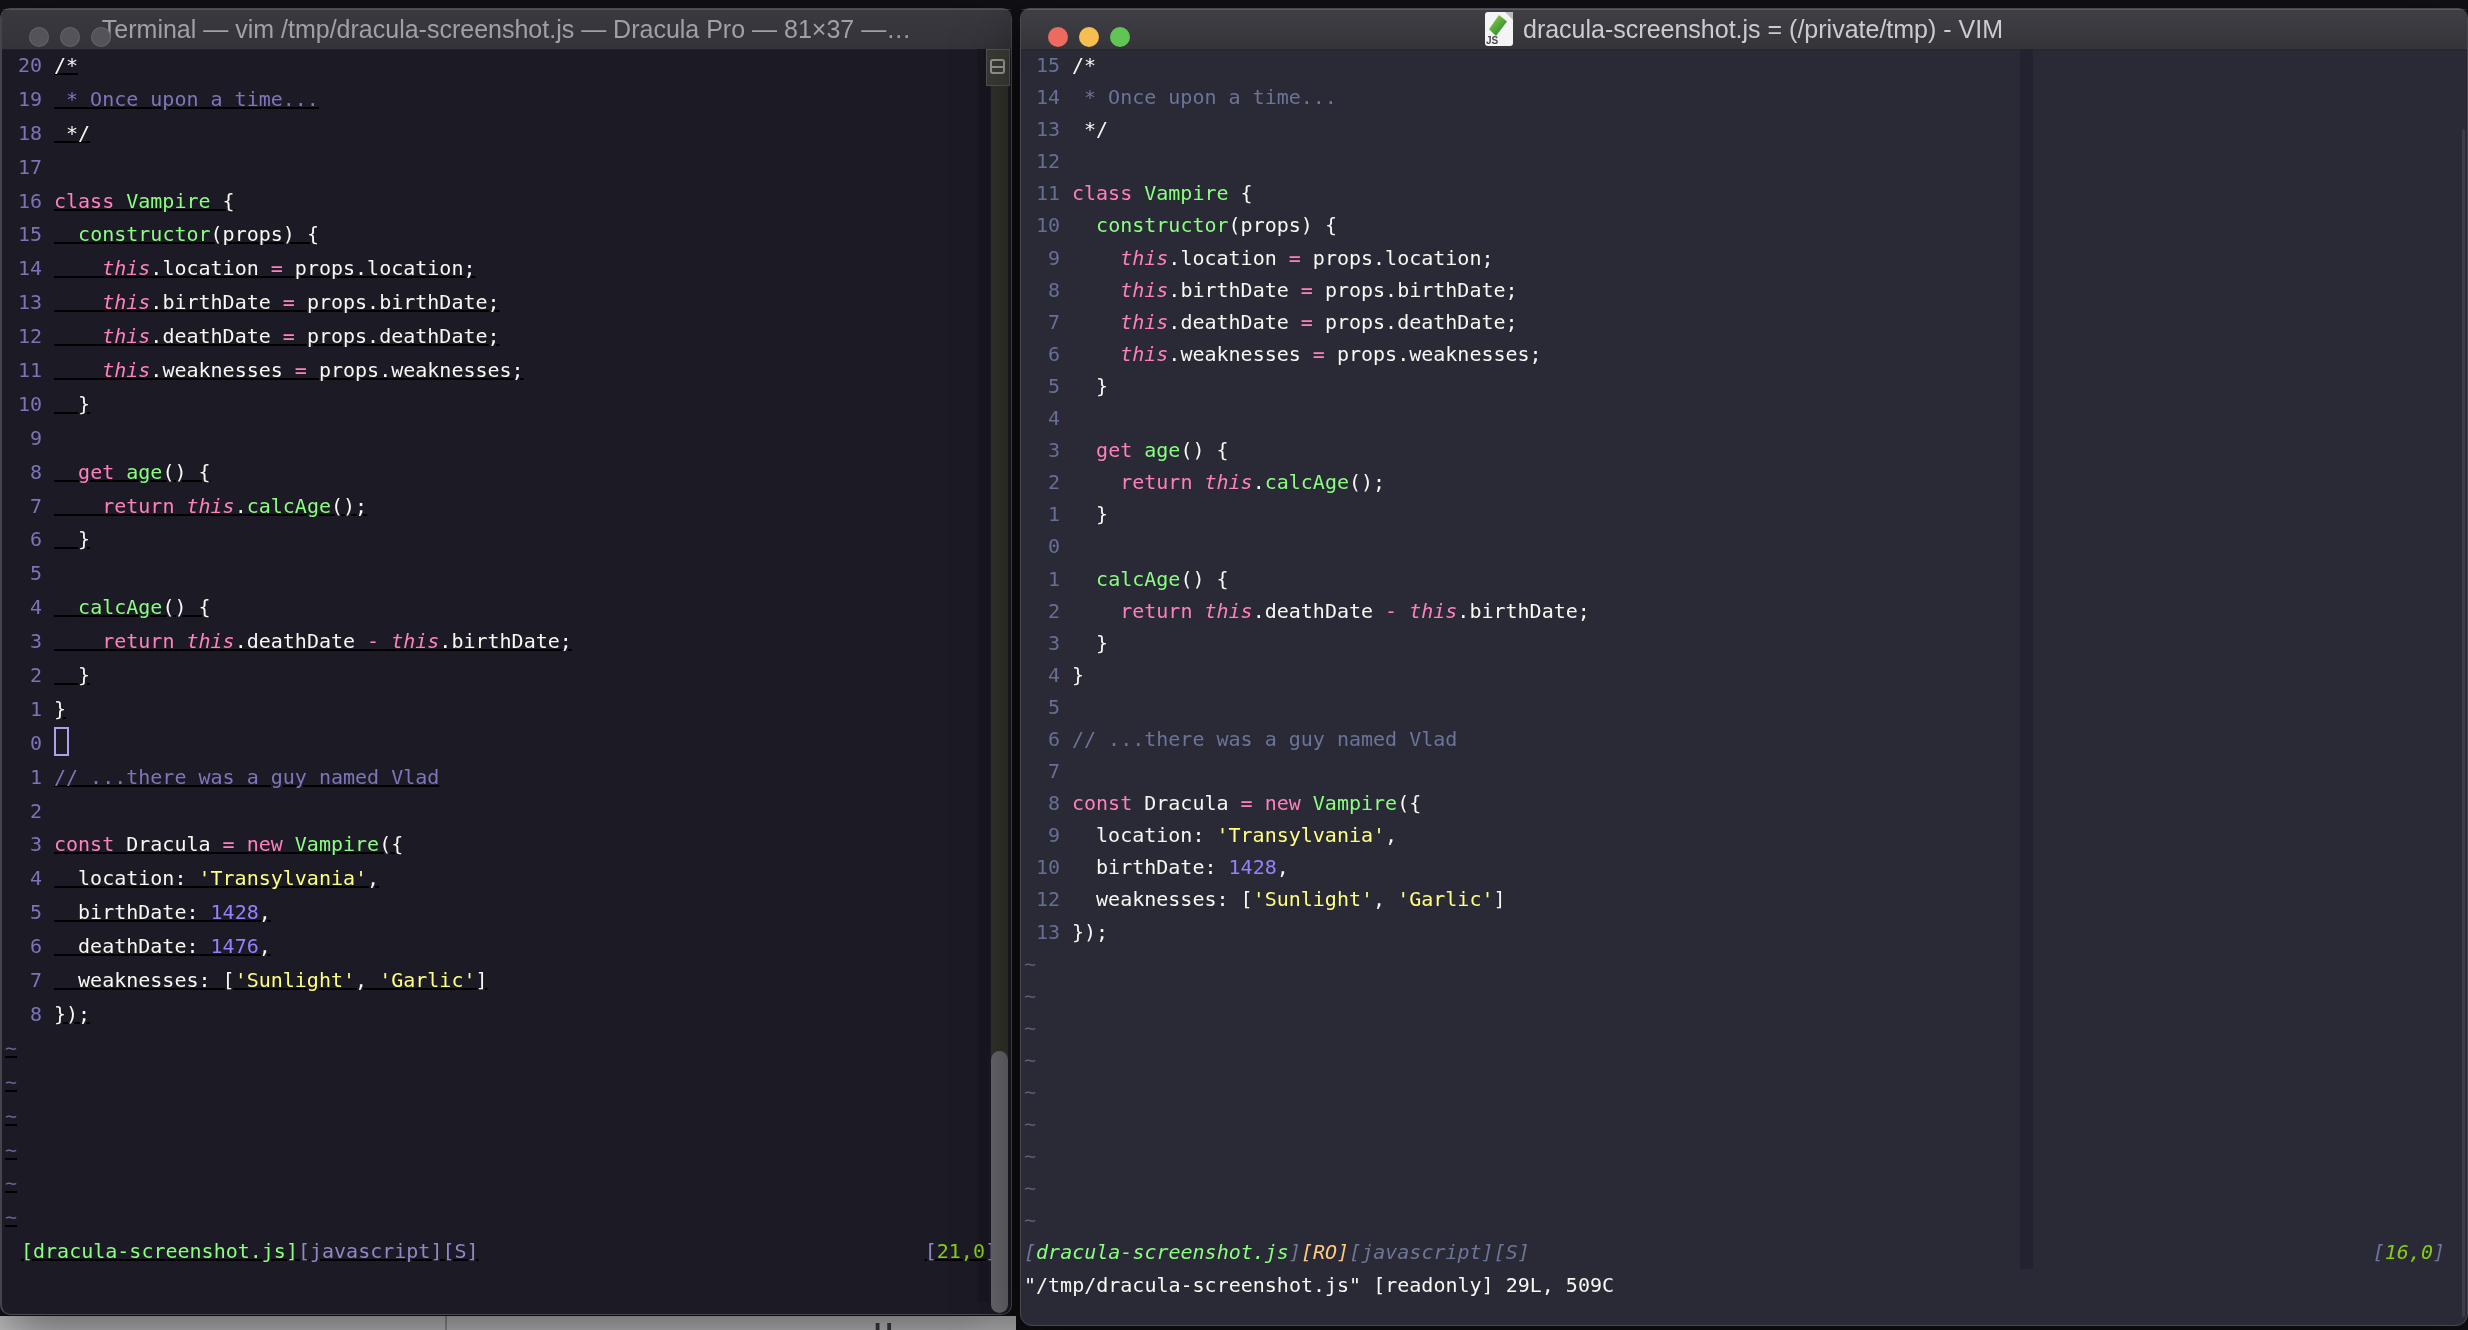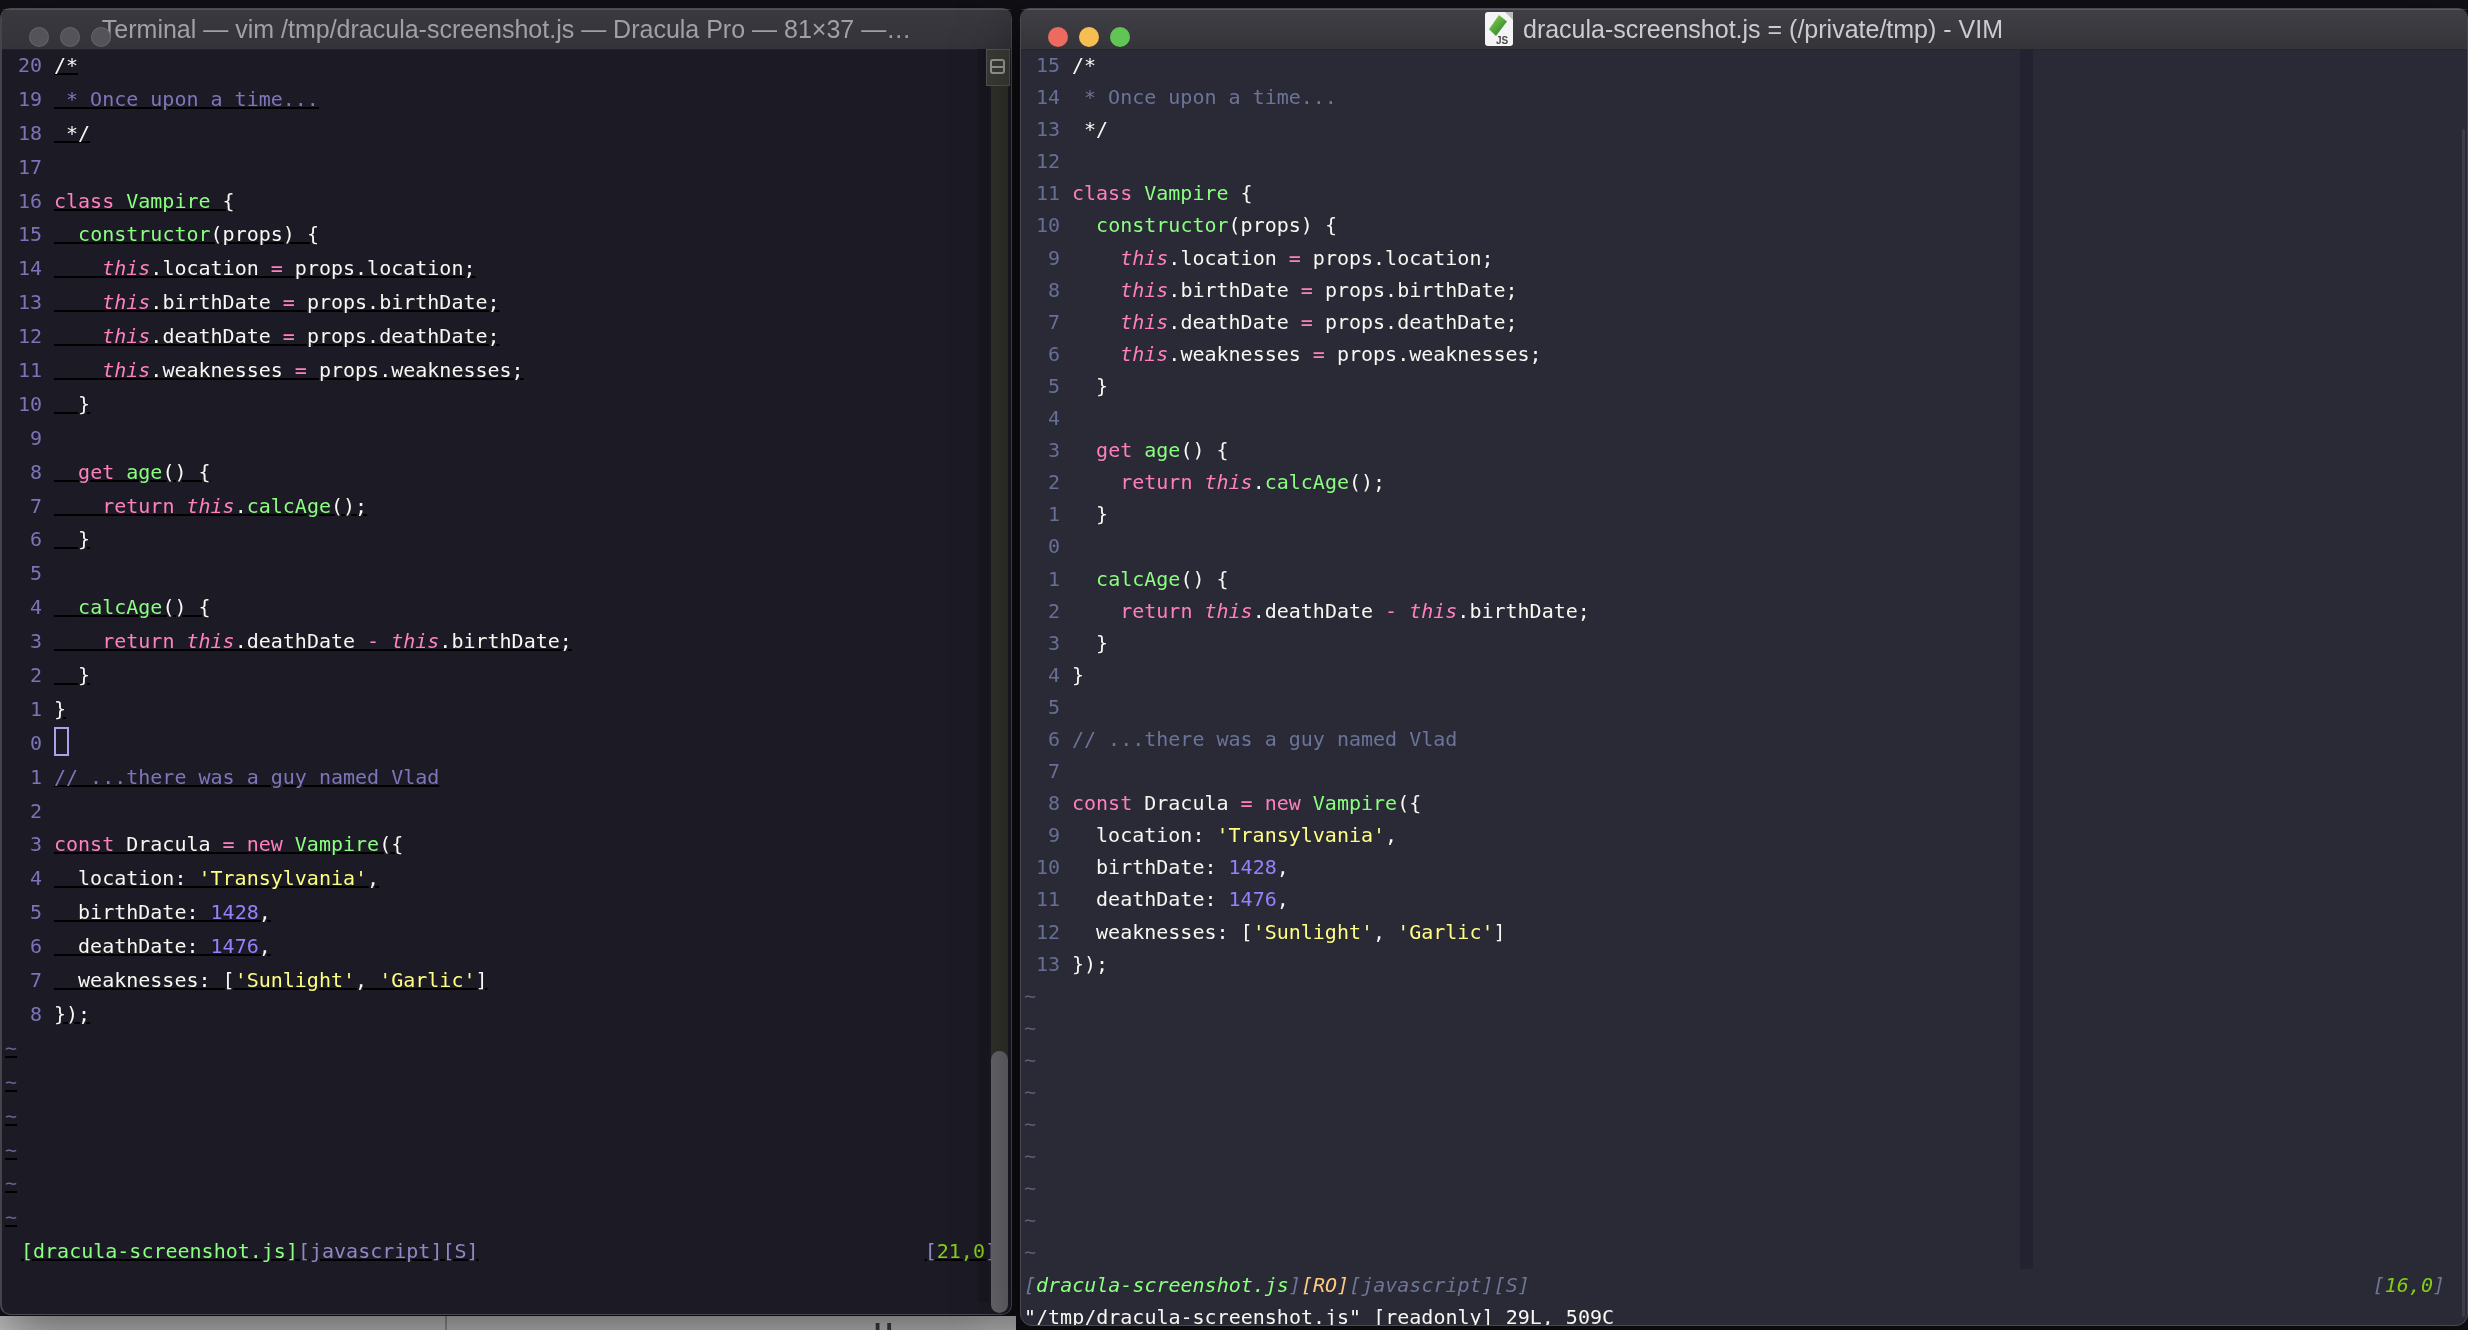--- a/index.html
+++ b/index.html
@@ -26,21 +26,21 @@
   .lights{position:absolute;left:27px;top:18px;display:flex;gap:11px;}
   .light{width:20px;height:20px;border-radius:50%;}
   .light.inactive{background:#54535a;border:1px solid rgba(255,255,255,.10);box-sizing:border-box;}
   .light.red{background:#ed6a5f;} .light.yellow{background:#f6be50;} .light.green{background:#61c555;}
   .doc-icon{position:relative;width:28px;height:34px;background:#f4f4f4;border-radius:3px;flex:0 0 auto;}
   .doc-icon .fold{position:absolute;right:0;top:0;width:0;height:0;
                   border-left:8px solid transparent;border-top:8px solid #bdbdbd;}
   .doc-icon .leaf{position:absolute;left:3px;top:3px;width:20px;height:22px;
                   background:linear-gradient(135deg,#9adb4f 0%,#4d9f3a 55%,#2f7d2f 100%);
                   clip-path:polygon(5% 65%,55% 0,95% 30%,40% 95%);}
-  .doc-icon .js{position:absolute;left:11px;bottom:0;font:bold 10px "Liberation Sans",sans-serif;color:#4a4a4a;text-align:right;}
+  .doc-icon .js{position:absolute;left:1px;bottom:0;font:bold 10px "Liberation Sans",sans-serif;color:#4a4a4a;text-align:right;}
   
   .content{position:absolute;left:0;right:0;top:40px;bottom:0;overflow:hidden;}
   .win-left  .content{font-size:20px;text-decoration:underline;}
   .win-right .content{font-size:20px;border-radius:10px;}
   .row{white-space:pre;padding-left:3px;position:relative;}
   .win-left  .row{height:33.9px;line-height:33.9px;}
   .win-right .row{height:32.1px;line-height:32.1px;}
   .ln{display:inline-block;text-align:right;color:var(--ln);}
   .win-left  .ln{width:37px;margin-right:12px;}
   .win-right .ln{width:36px;margin-right:12px;}
@@ -176,21 +176,20 @@
         <div class="row"><span class="ln">1</span><span class="tok-fg">  </span><span class="tok-fn">calcAge</span><span class="tok-fg">() {</span></div>
         <div class="row"><span class="ln">2</span><span class="tok-fg">    </span><span class="tok-kw">return </span><span class="tok-this">this</span><span class="tok-fg">.deathDate </span><span class="tok-kw">-</span><span class="tok-fg"> </span><span class="tok-this">this</span><span class="tok-fg">.birthDate;</span></div>
         <div class="row"><span class="ln">3</span><span class="tok-fg">  }</span></div>
         <div class="row"><span class="ln">4</span><span class="tok-fg">}</span></div>
         <div class="row"><span class="ln">5</span></div>
         <div class="row"><span class="ln">6</span><span class="tok-com">// ...there was a guy named Vlad</span></div>
         <div class="row"><span class="ln">7</span></div>
         <div class="row"><span class="ln">8</span><span class="tok-kw">const </span><span class="tok-fg">Dracula </span><span class="tok-kw">= new </span><span class="tok-fn">Vampire</span><span class="tok-fg">({</span></div>
         <div class="row"><span class="ln">9</span><span class="tok-fg">  location: </span><span class="tok-str">'Transylvania'</span><span class="tok-fg">,</span></div>
         <div class="row"><span class="ln">10</span><span class="tok-fg">  birthDate: </span><span class="tok-num">1428</span><span class="tok-fg">,</span></div>
-        <div class="row"><span class="ln">11</span><span class="tok-fg">  deathDate: </span><span class="tok-num">1476</span><span class="tok-fg">,</span></div>
         <div class="row"><span class="ln">12</span><span class="tok-fg">  weaknesses: [</span><span class="tok-str">'Sunlight'</span><span class="tok-fg">, </span><span class="tok-str">'Garlic'</span><span class="tok-fg">]</span></div>
         <div class="row"><span class="ln">13</span><span class="tok-fg">});</span></div>
         <div class="row"><span class="tok-tilde">~</span></div>
         <div class="row"><span class="tok-tilde">~</span></div>
         <div class="row"><span class="tok-tilde">~</span></div>
         <div class="row"><span class="tok-tilde">~</span></div>
         <div class="row"><span class="tok-tilde">~</span></div>
         <div class="row"><span class="tok-tilde">~</span></div>
         <div class="row"><span class="tok-tilde">~</span></div>
         <div class="row"><span class="tok-tilde">~</span></div>

